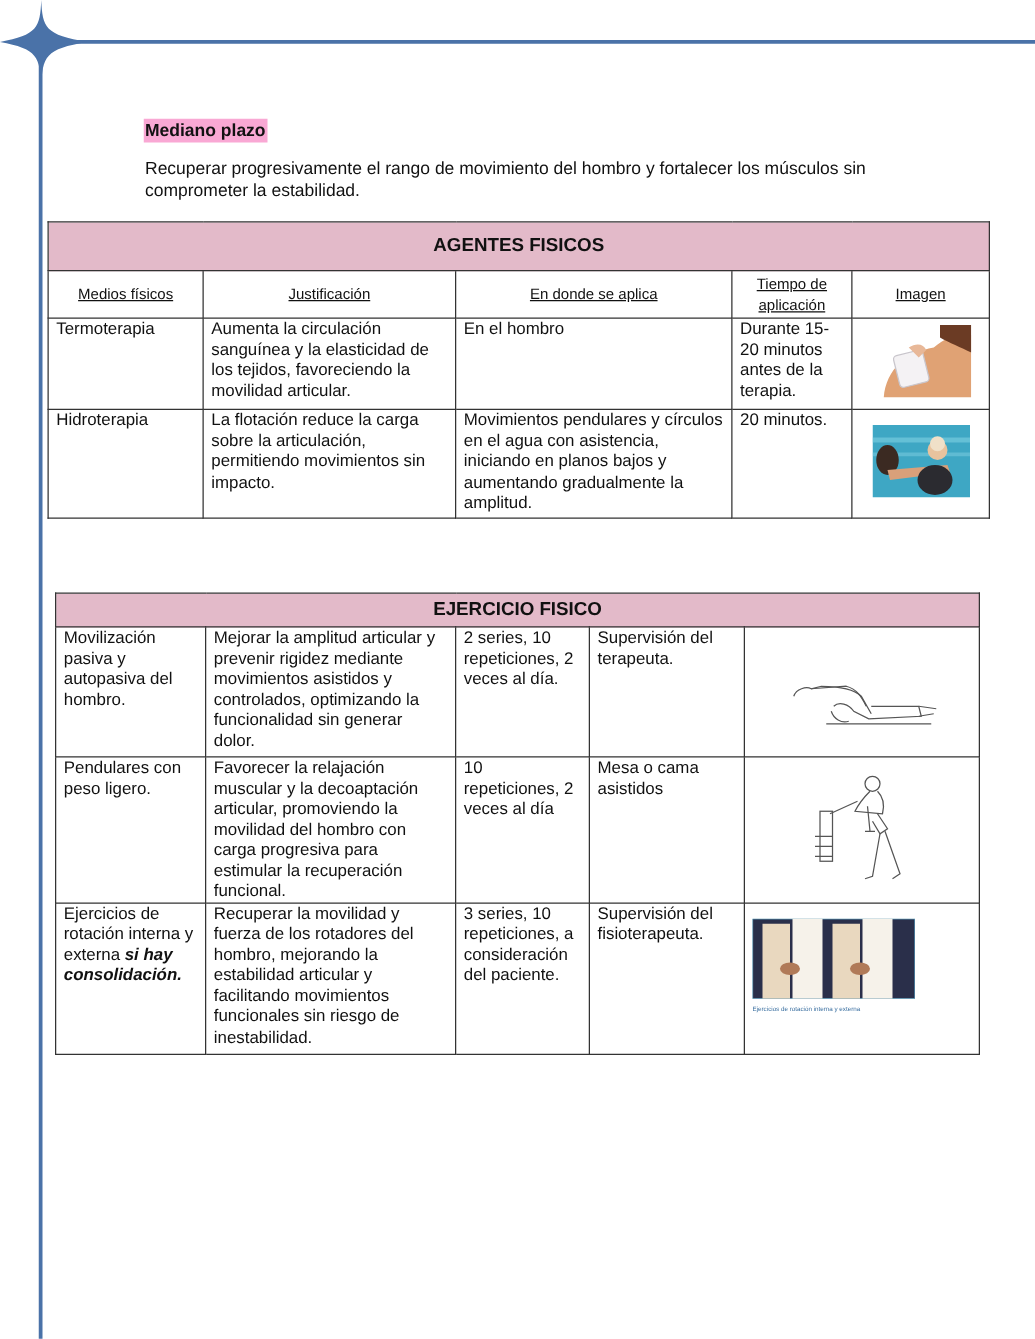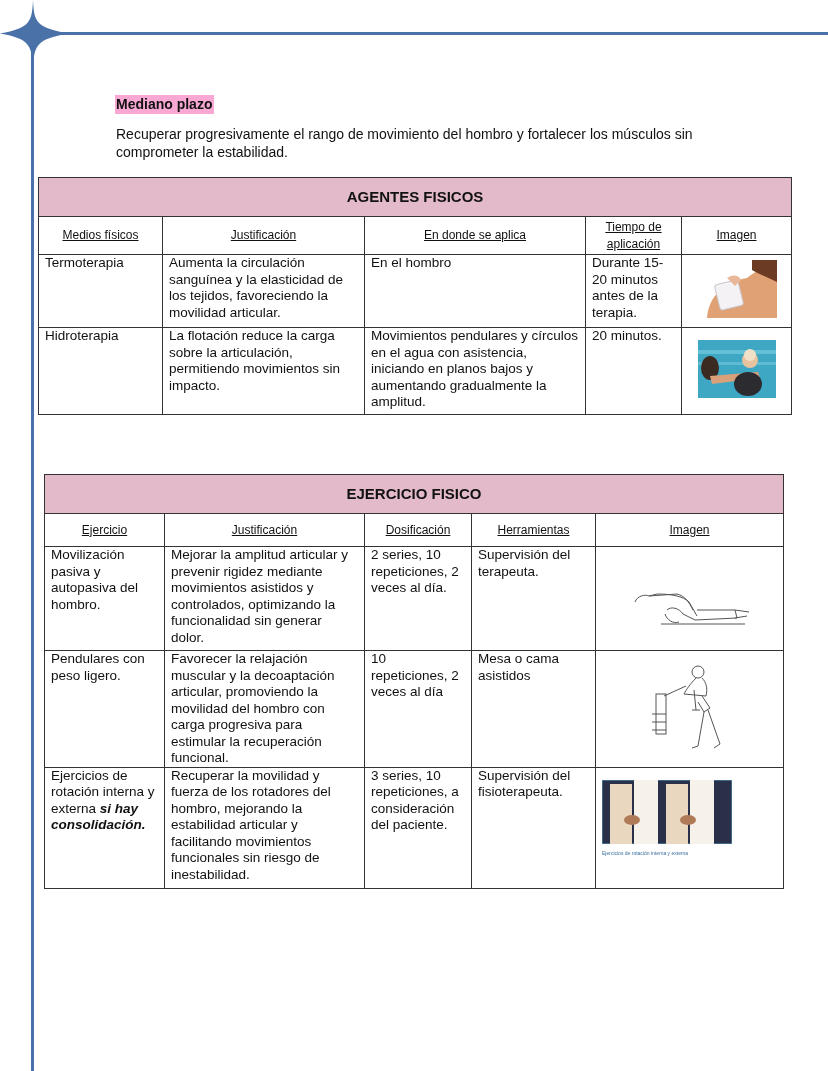--- a/index.html
+++ b/index.html
@@ -122,29 +122,22 @@
 
 <table class="doc" id="t2">
   <colgroup>
     <col style="width:120px">
       <col style="width:200px">
       <col style="width:107px">
       <col style="width:124px">
       <col style="width:188px">
   </colgroup>
   <tbody>
-      <tr class="title-row" style="height:39px">
+      <tr class="title-row" style="height:27px">
     <th colspan="5">EJERCICIO FISICO</th>
-  </tr>
-  <tr class="head-row" style="height:33px">
-    <th>Ejercicio</th>
-    <th>Justificación</th>
-    <th>Dosificación</th>
-    <th>Herramientas</th>
-    <th>Imagen</th>
   </tr>
   <tr style="height:104px">
     <td>Movilización pasiva y autopasiva del hombro.</td>
     <td>Mejorar la amplitud articular y prevenir rigidez mediante movimientos asistidos y controlados, optimizando la funcionalidad sin generar dolor.</td>
     <td>2 series, 10 repeticiones, 2 veces al día.</td>
     <td>Supervisión del terapeuta.</td>
     <td class="img-cell">
       <svg class="pic" width="125" height="50" viewBox="0 0 125 50" style="margin-top:18px">
         <g fill="none" stroke="#555" stroke-width="1">
           <path d="M8 22 C10 16 18 14 22 16 L30 14 C44 14 56 16 62 22 L70 36"></path>

